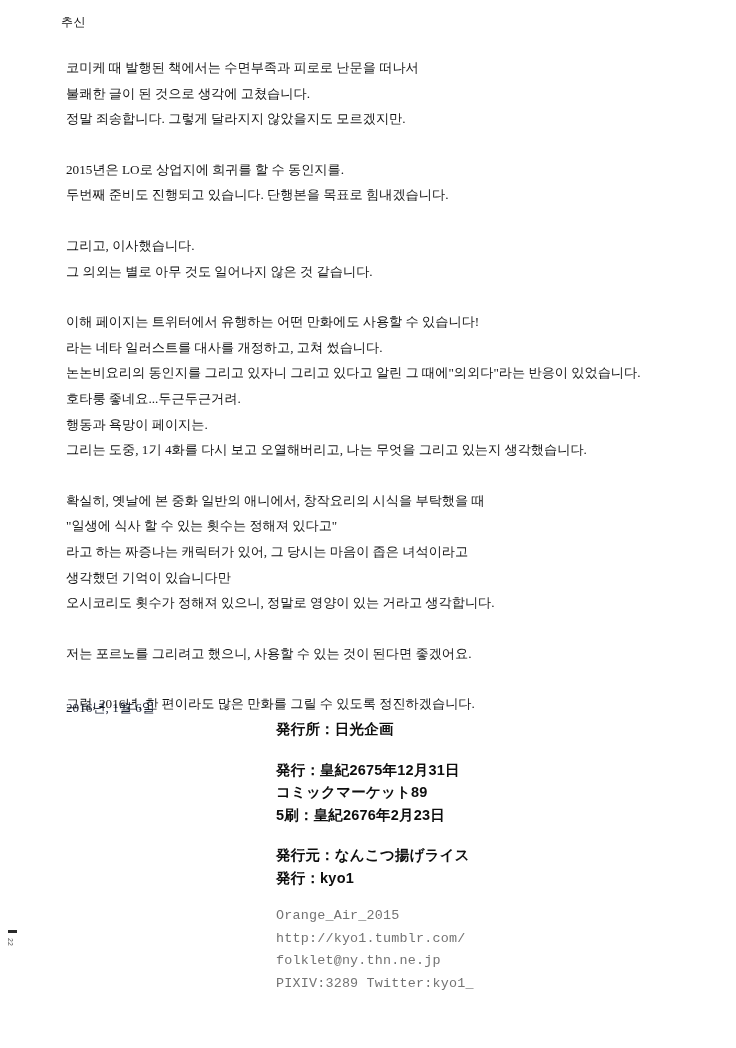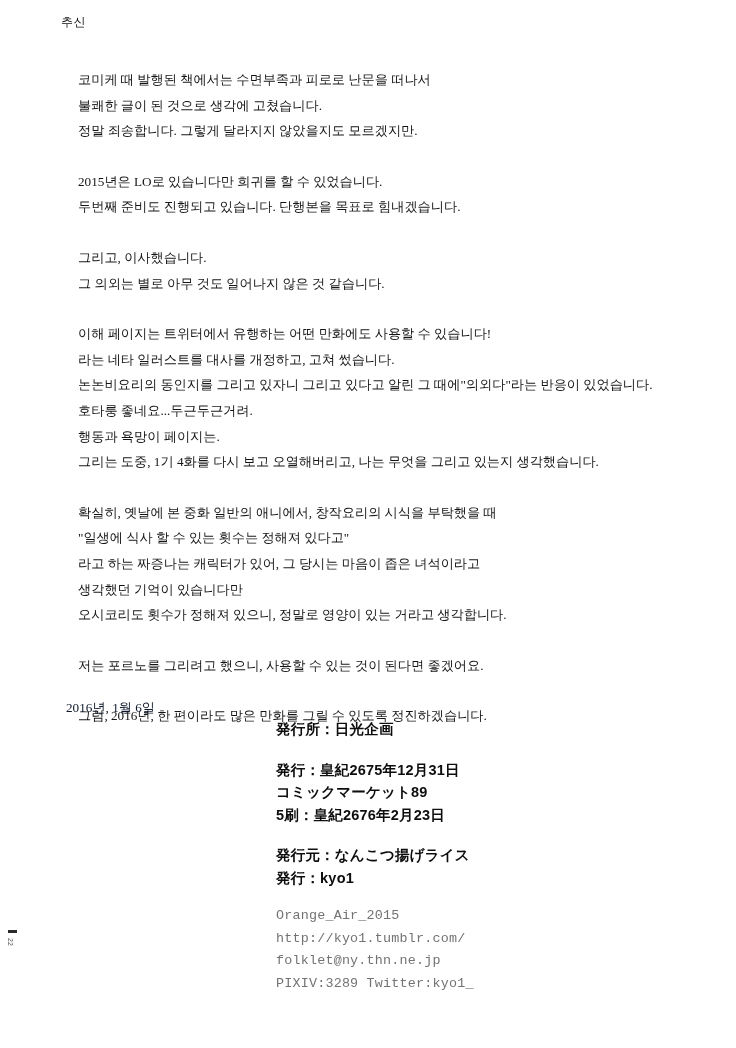--- a/index.html
+++ b/index.html
@@ -33,21 +33,21 @@
     position: absolute;
     left: 66px;
     top: 55px;
     width: 600px;
     font-family: "Liberation Serif", serif;
     font-size: 13.2px;
     line-height: 25.6px;
     color: #141414;
   }
   .body-text p {
-    margin: 12px;
+    margin: 0;
   }
   .body-text p.gap {
     margin-top: 25px;
   }
   .date-line {
     position: absolute;
     left: 66px;
     top: 699px;
     font-family: "Liberation Serif", serif;
     font-size: 13.2px;
@@ -114,21 +114,21 @@
 
   <div class="afterword-title">추신</div>
 
   <div class="body-text">
     <p>
       <span>코미케 때 발행된 책에서는 수면부족과 피로로 난문을 떠나서</span><br>
       <span>불쾌한 글이 된 것으로 생각에 고쳤습니다.</span><br>
       <span>정말 죄송합니다. 그렇게 달라지지 않았을지도 모르겠지만.</span>
     </p>
     <p class="gap">
-      <span>2015년은 LO로 있습니다만 희귀를 할 수 있었습니다.</span><br>
+      <span>2015년은 LO로 상업지에 희귀를 할 수 동인지를.</span><br>
       <span>두번째 준비도 진행되고 있습니다. 단행본을 목표로 힘내겠습니다.</span>
     </p>
     <p class="gap">
       <span>그리고, 이사했습니다.</span><br>
       <span>그 의외는 별로 아무 것도 일어나지 않은 것 같습니다.</span>
     </p>
     <p class="gap">
       <span>이해 페이지는 트위터에서 유행하는 어떤 만화에도 사용할 수 있습니다!</span><br>
       <span>라는 네타 일러스트를 대사를 개정하고, 고쳐 썼습니다.</span><br>
       <span>논논비요리의 동인지를 그리고 있자니 그리고 있다고 알린 그 때에"의외다"라는 반응이 있었습니다.</span><br>

